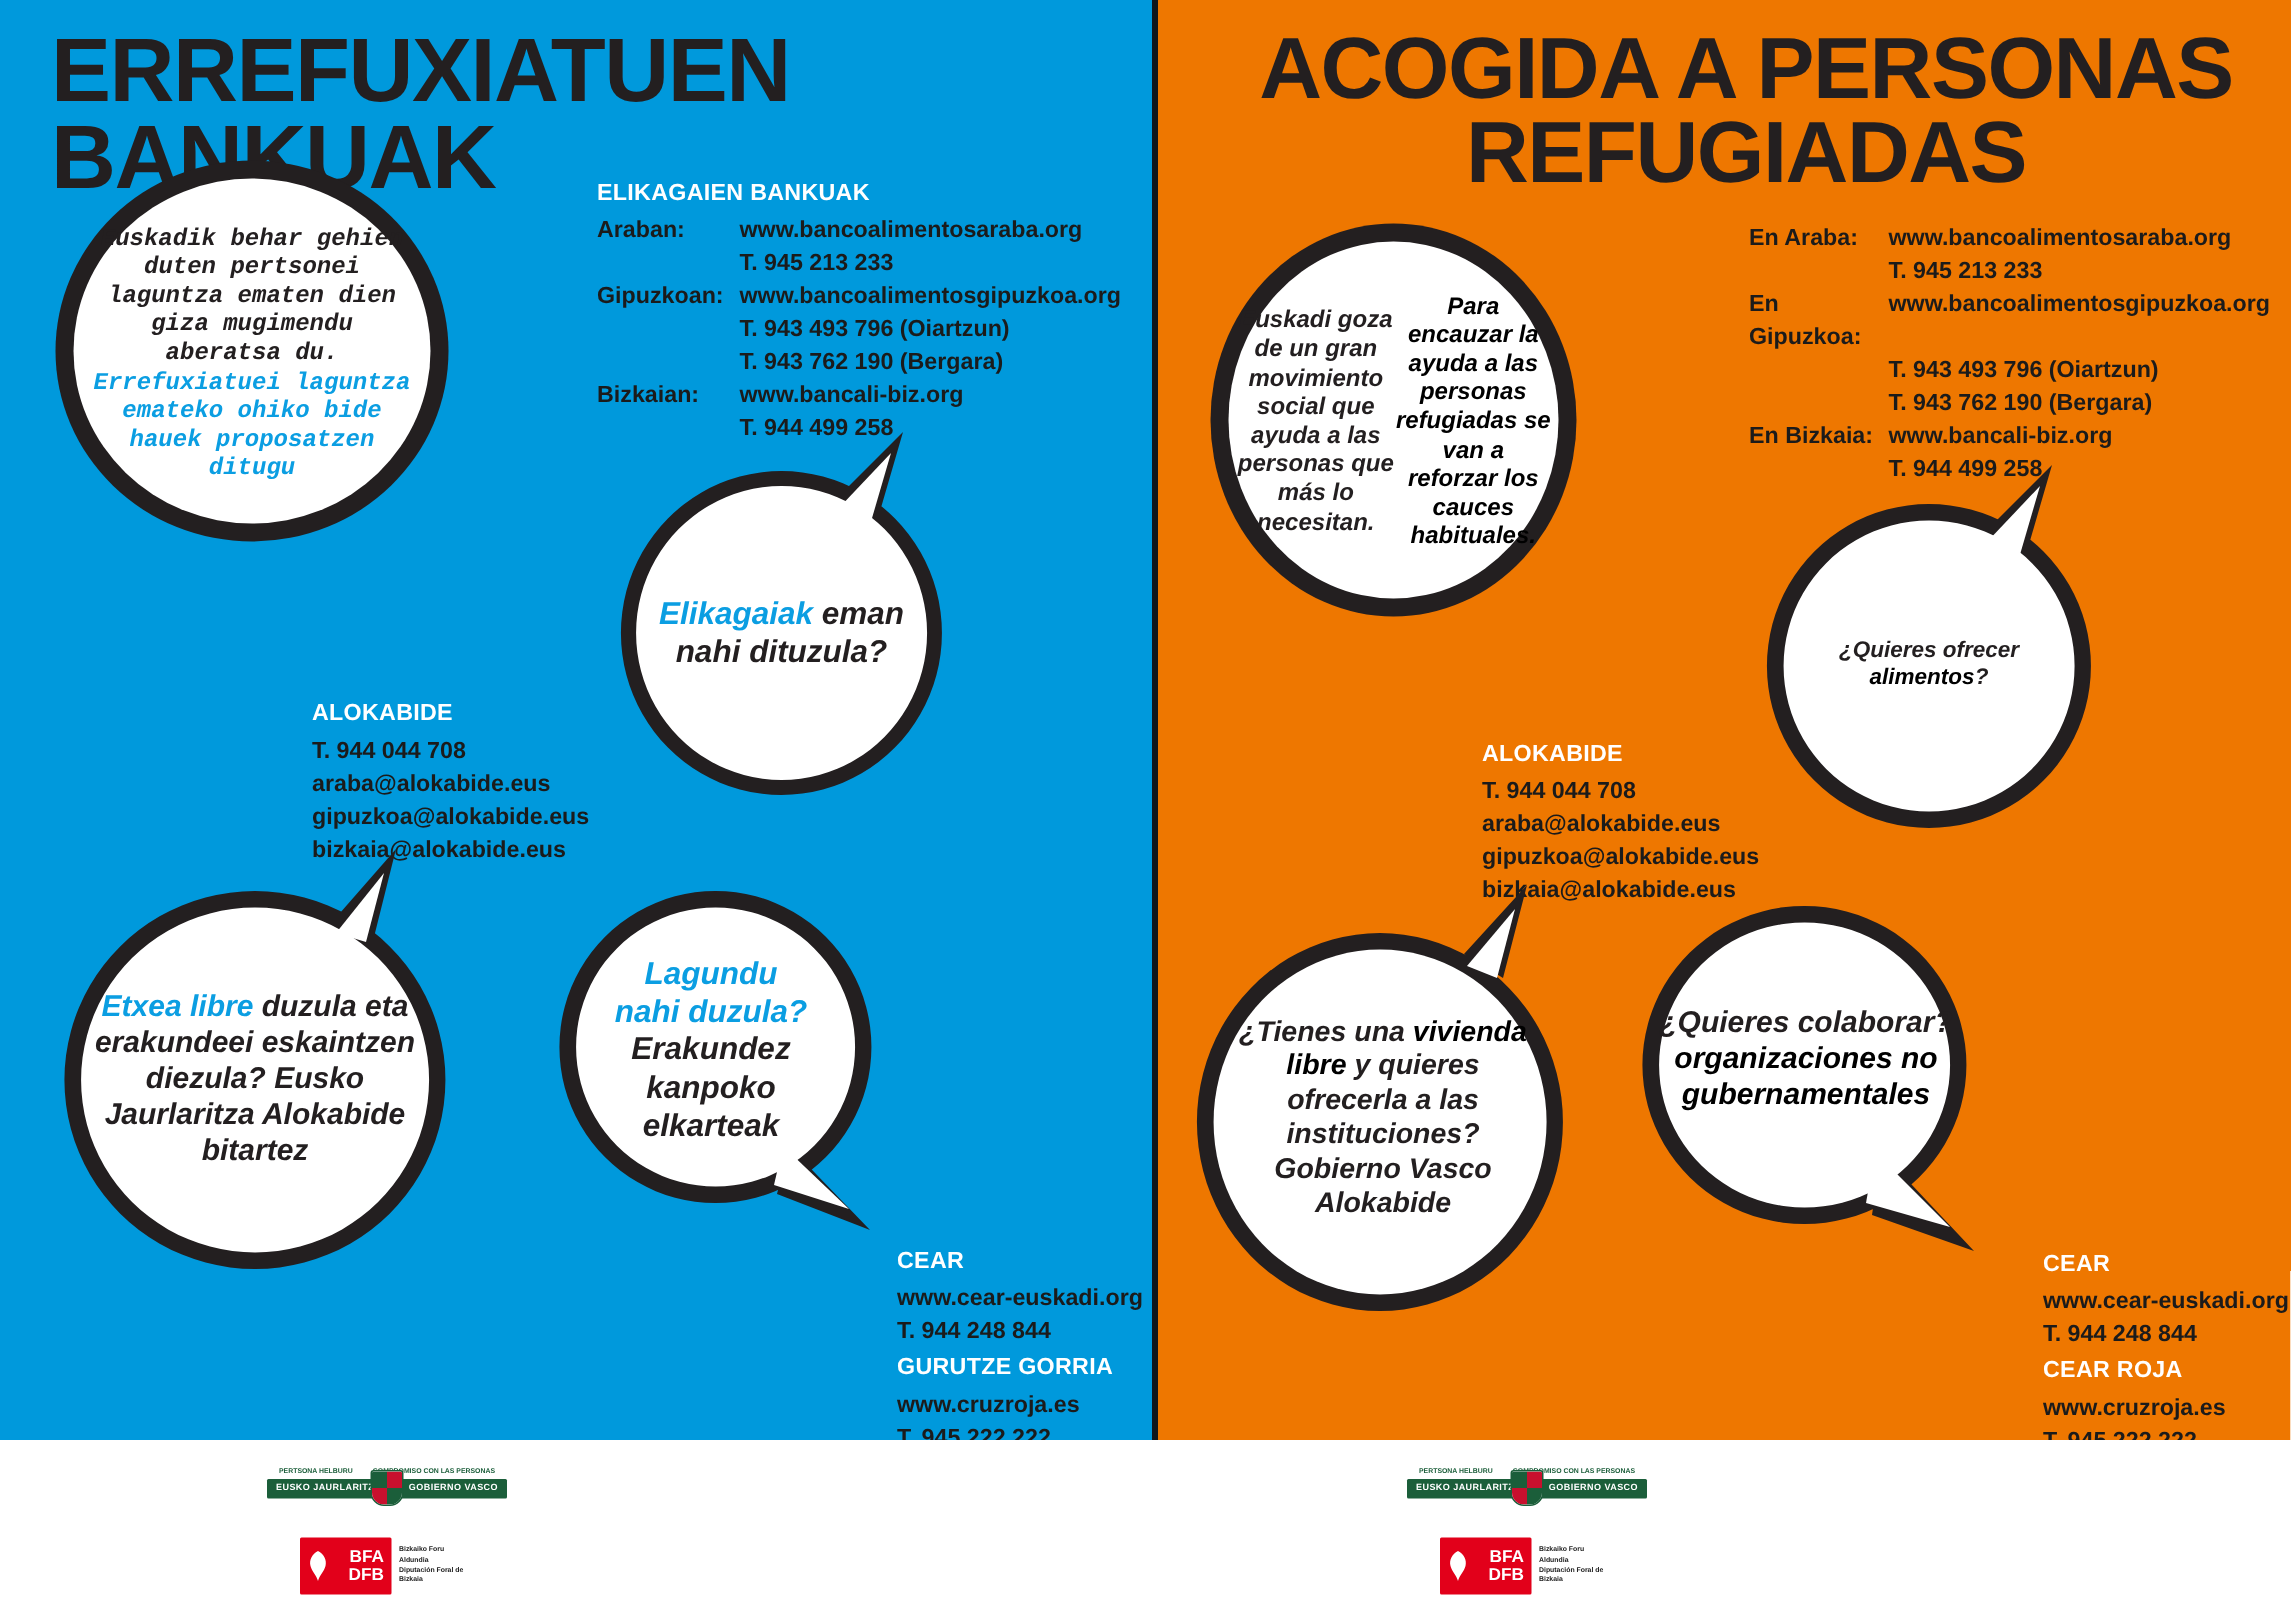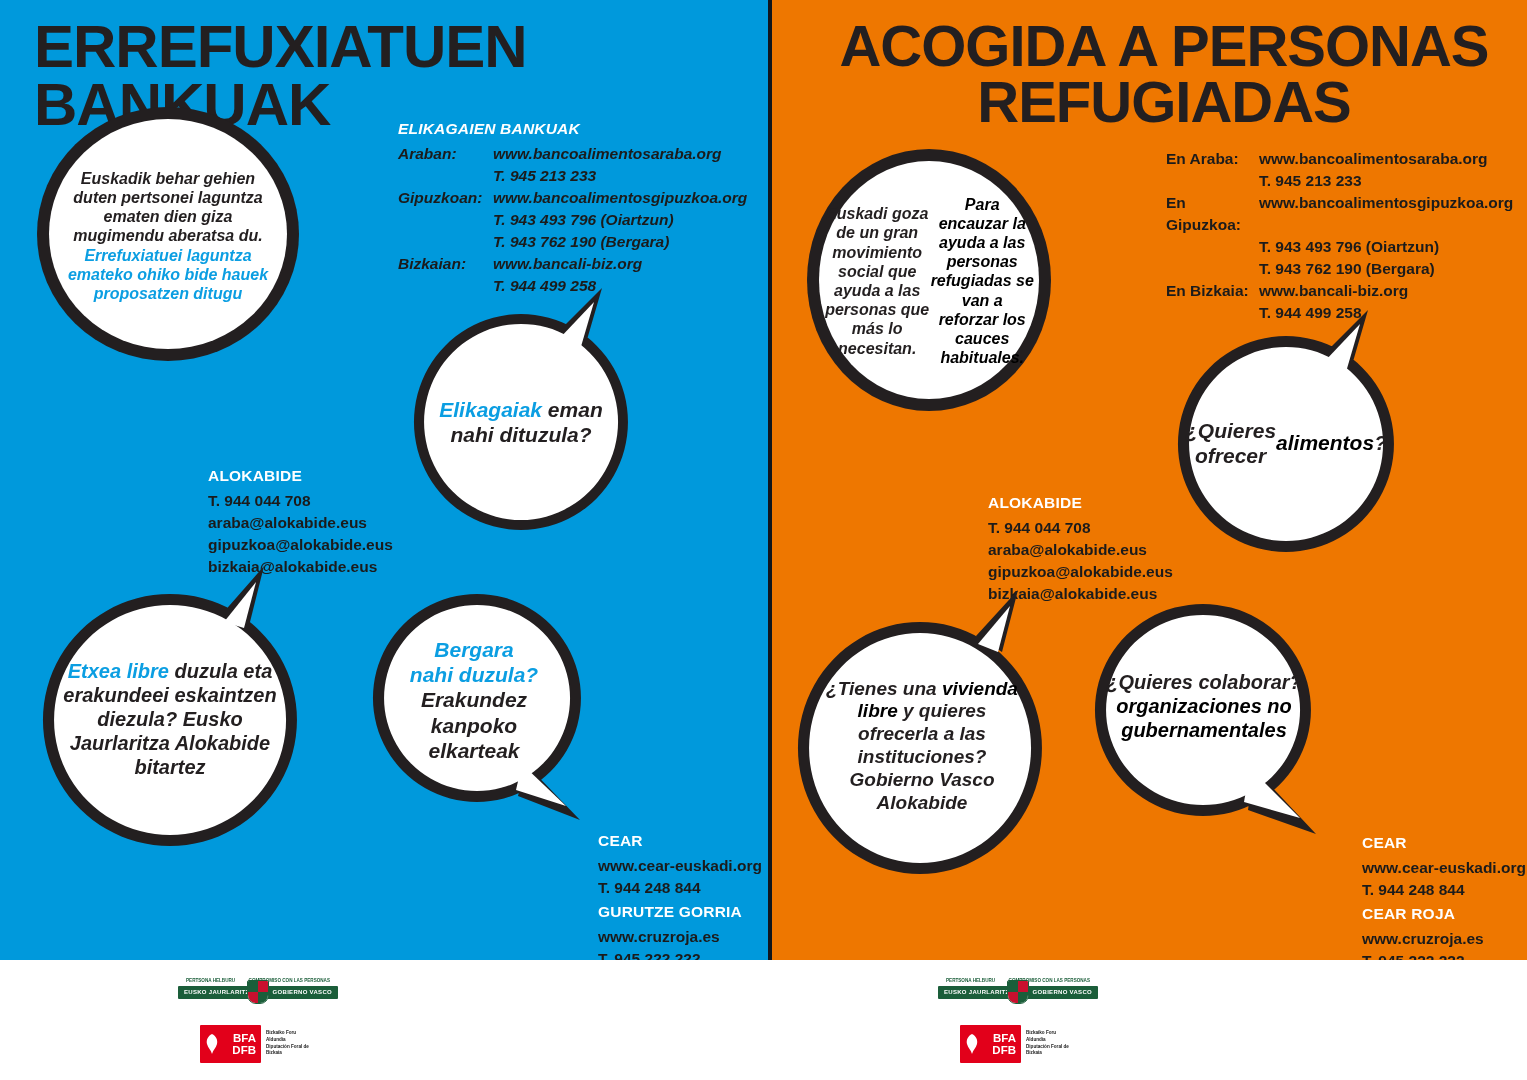--- a/index.html
+++ b/index.html
@@ -21,21 +21,21 @@
   .contacts{position:absolute;font-size:15.5px;line-height:1.42;color:#1b1b1b;font-weight:600;}
   .contacts .ttl{color:#ffffff;font-weight:bold;letter-spacing:0.2px;display:block;margin-bottom:3px;}
   .crow{display:flex;}
   .crow .lbl{flex:0 0 auto;}
   .crow .val{flex:1 1 auto;}
   .cl-left .lbl{width:95px;}
   .cl-right .lbl{width:93px;}
   .indent{padding-left:95px;}
   .indent-r{padding-left:93px;}
 
-  .food-left{left:398px;top:118px;width:360px;font-style:italic;}
+  .food-left{left:398px;top:118px;width:360px;}
   .food-right{left:1166px;top:148px;width:362px;}
 
   .alok-left{left:208px;top:465px;}
   .alok .ttl{color:#ffffff;}
   .alok div{white-space:nowrap;}
 
   .cear-left{left:598px;top:830px;}
   .cear div{white-space:nowrap;}
 
   
@@ -102,21 +102,21 @@
 </style>
 </head>
 <body>
 
 <div class="poster">
 
   <div class="panel panel-left">
 
     <div class="headline headline-left">ERREFUXIATUEN BANKUAK</div>
 
-    <div class="bubble" style="left:34px;top:104px;width:268px;height:260px;">
+    <div class="bubble" style="left:34px;top:104px;width:268px;height:260px;font-family:Liberation Mono, monospace;">
       <svg width="268" height="260" viewBox="0 0 268 260">
         <ellipse cx="134" cy="130" rx="131" ry="127" fill="#231f20"></ellipse>
         <ellipse cx="134" cy="130" rx="119" ry="115" fill="#ffffff"></ellipse>
       </svg>
       <div class="btext" style="left:24px;top:44px;width:220px;height:176px;font-size:16px;flex-direction:column;">
         <span>Euskadik behar gehien duten pertsonei laguntza ematen dien giza mugimendu aberatsa du.</span>
         <span class="hl-blue">Errefuxiatuei laguntza emateko ohiko bide hauek proposatzen ditugu</span>
       </div>
     </div>
 
@@ -176,21 +176,21 @@
       </div>
     </div>
 
     <div class="bubble" style="left:370px;top:588px;width:224px;height:242px;">
       <svg width="224" height="242" viewBox="0 0 224 242">
         <path d="M107 6 A104 104 0 1 1 106.9 6 Z M156 176 L210 232 L148 208 Z" fill="#231f20"></path>
         <path d="M107 17 A93 93 0 1 0 107.1 17 Z" fill="#ffffff"></path>
         <path d="M152 176 L196 218 L146 202 Z" fill="#ffffff"></path>
       </svg>
       <div class="btext" style="left:24px;top:42px;width:160px;height:140px;font-size:21px;flex-direction:column;">
-        <span class="hl-blue">Bergara</span>
+        <span class="hl-blue">Lagundu</span>
         <span class="hl-blue">nahi duzula?</span>
         <span>Erakundez</span>
         <span>kanpoko</span>
         <span>elkarteak</span>
       </div>
     </div>
 
     <div class="contacts cear cear-left">
       <span class="ttl">CEAR</span>
       <div>www.cear-euskadi.org</div>
@@ -239,21 +239,21 @@
       </div>
       <div class="indent-r">T. 944 499 258</div>
     </div>
 
     <div class="bubble" style="left:398px;top:328px;width:232px;height:232px;">
       <svg width="232" height="232" viewBox="0 0 232 232">
         <path d="M116 8 A108 108 0 1 1 115.9 8 Z M152 28 L198 -18 L180 44 Z" fill="#231f20"></path>
         <path d="M116 19 A97 97 0 1 0 116.1 19 Z" fill="#ffffff"></path>
         <path d="M154 34 L190 -4 L176 44 Z" fill="#ffffff"></path>
       </svg>
-      <div class="btext" style="left:20px;top:74px;width:192px;height:82px;font-size:21px;flex-direction:row;">
+      <div class="btext" style="left:20px;top:74px;width:192px;height:82px;font-size:15px;flex-direction:column;">
         <span>¿Quieres ofrecer</span>
         <span>
           <span class="hl-orange">alimentos</span><span>?</span>
         </span>
       </div>
     </div>
 
     <div class="contacts alok" style="position:absolute;left:216px;top:492px;">
       <span class="ttl">ALOKABIDE</span>
       <div>T. 944 044 708</div>

